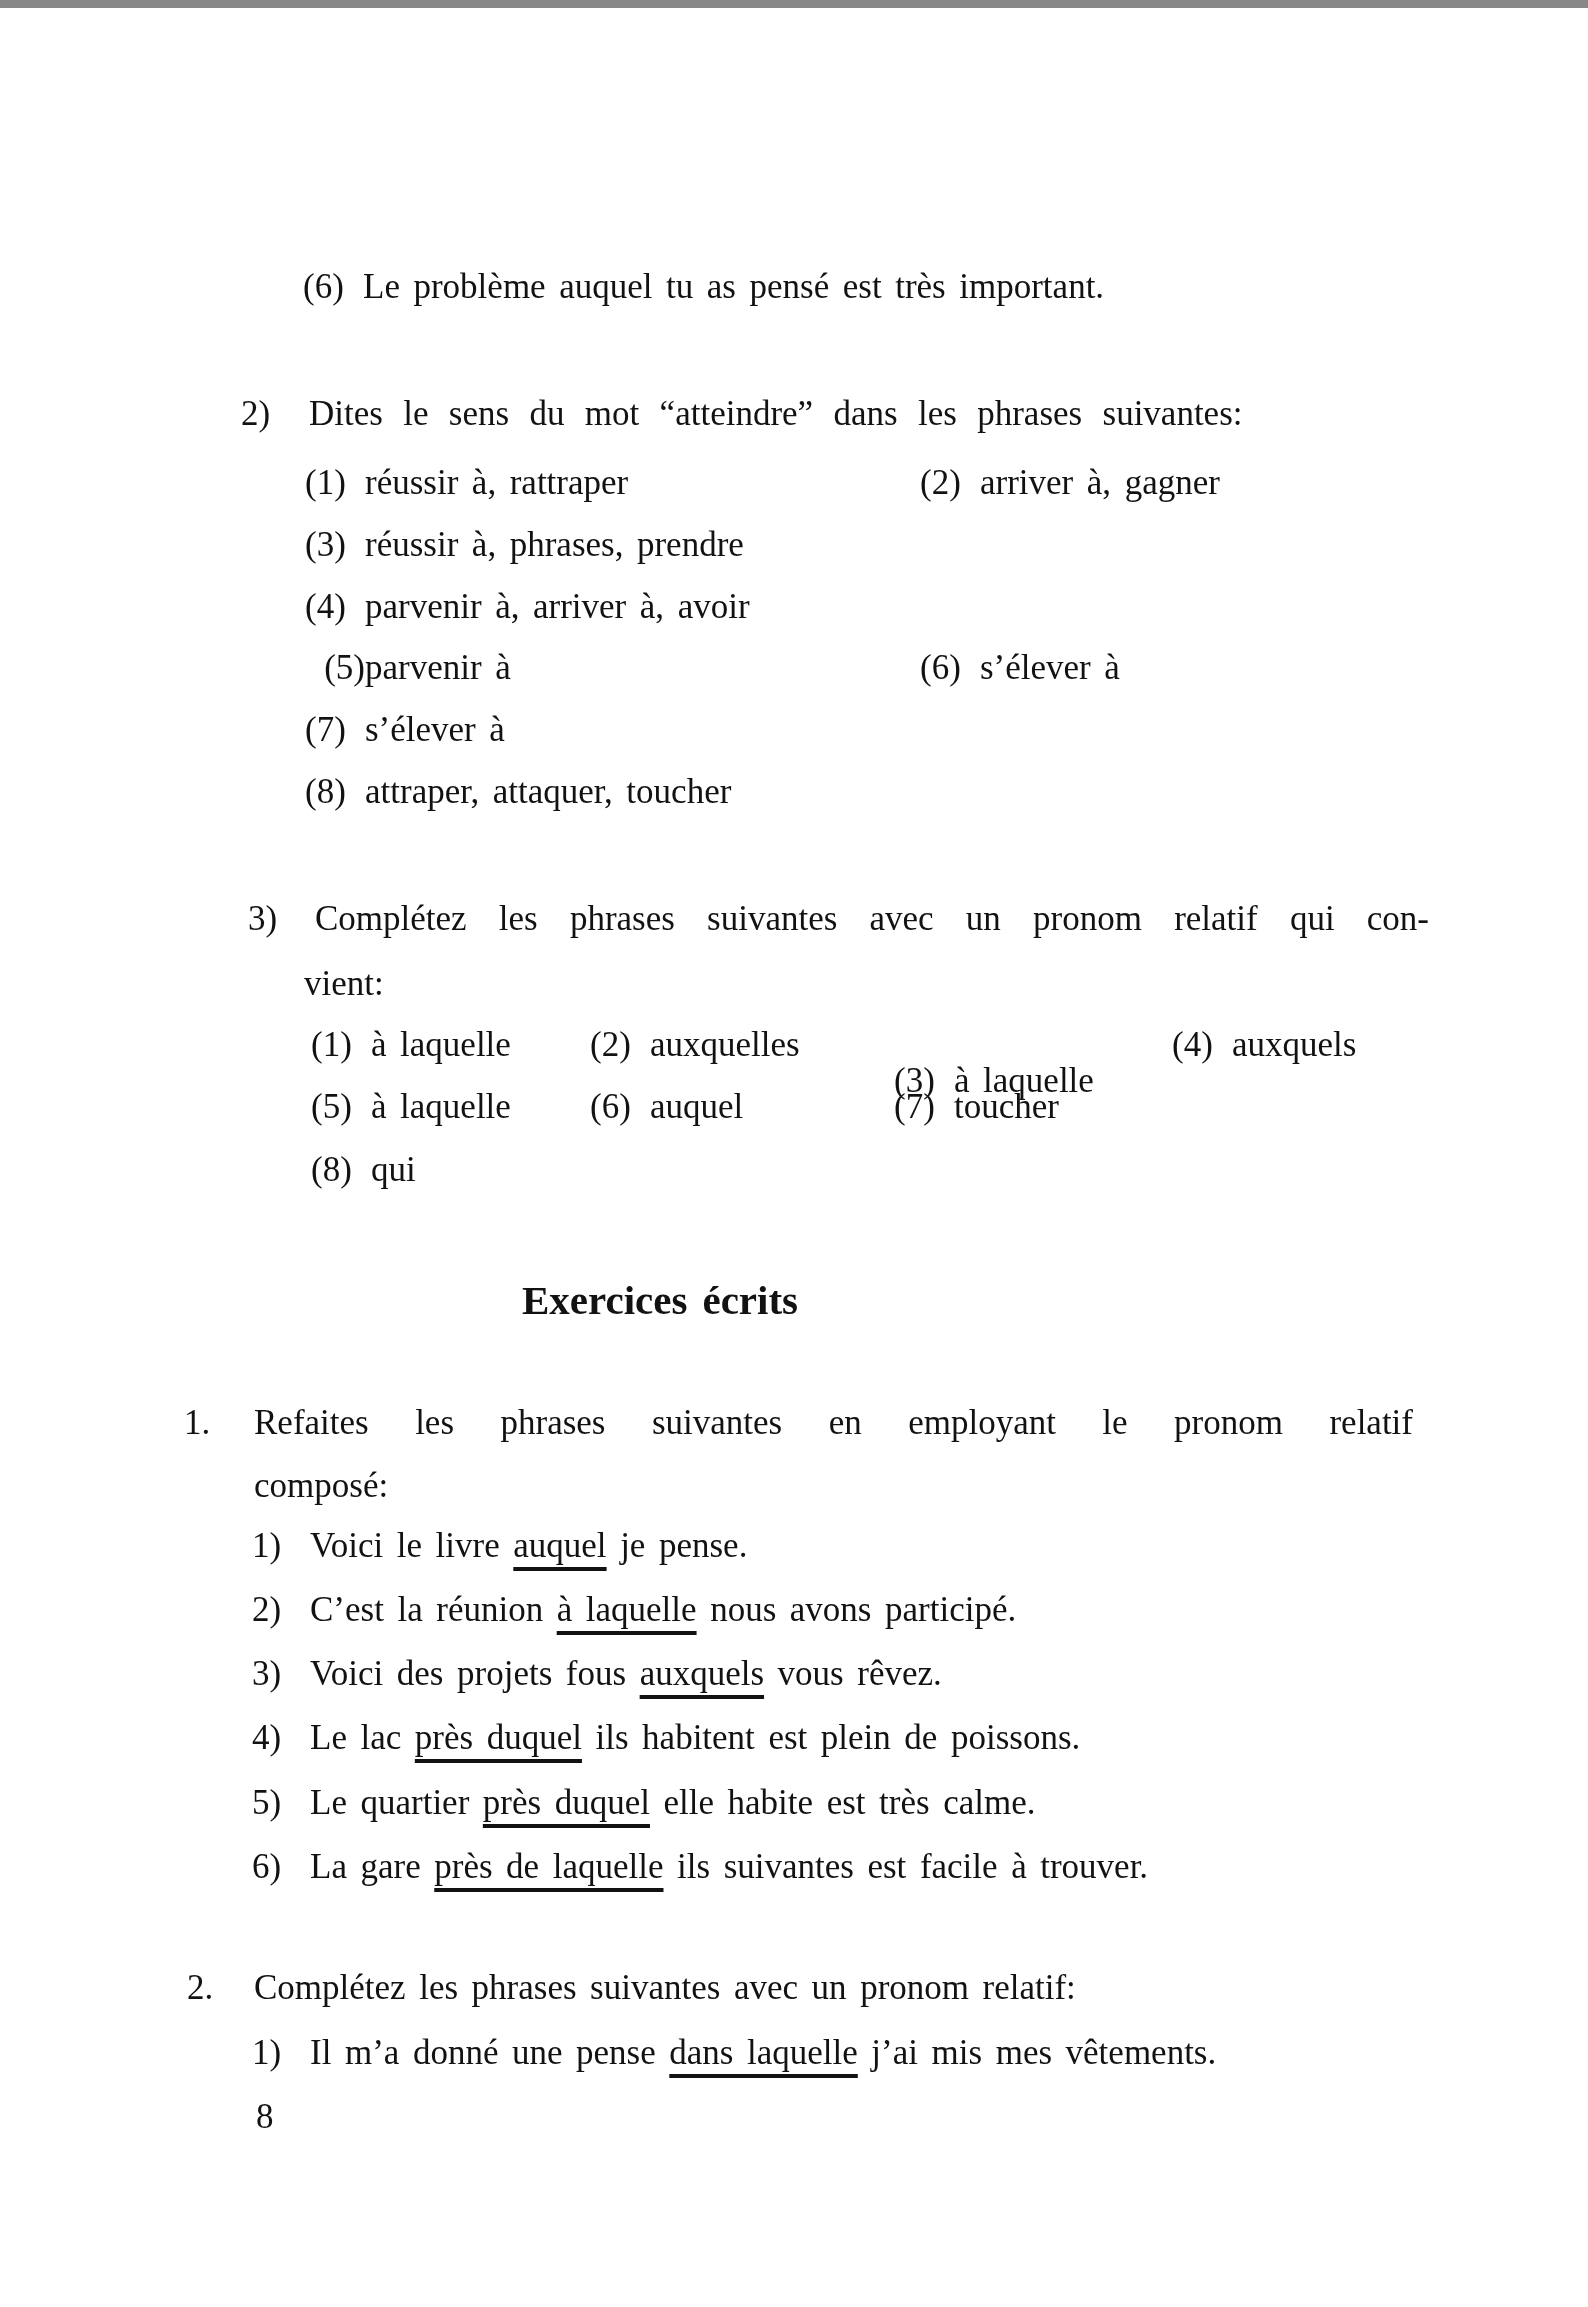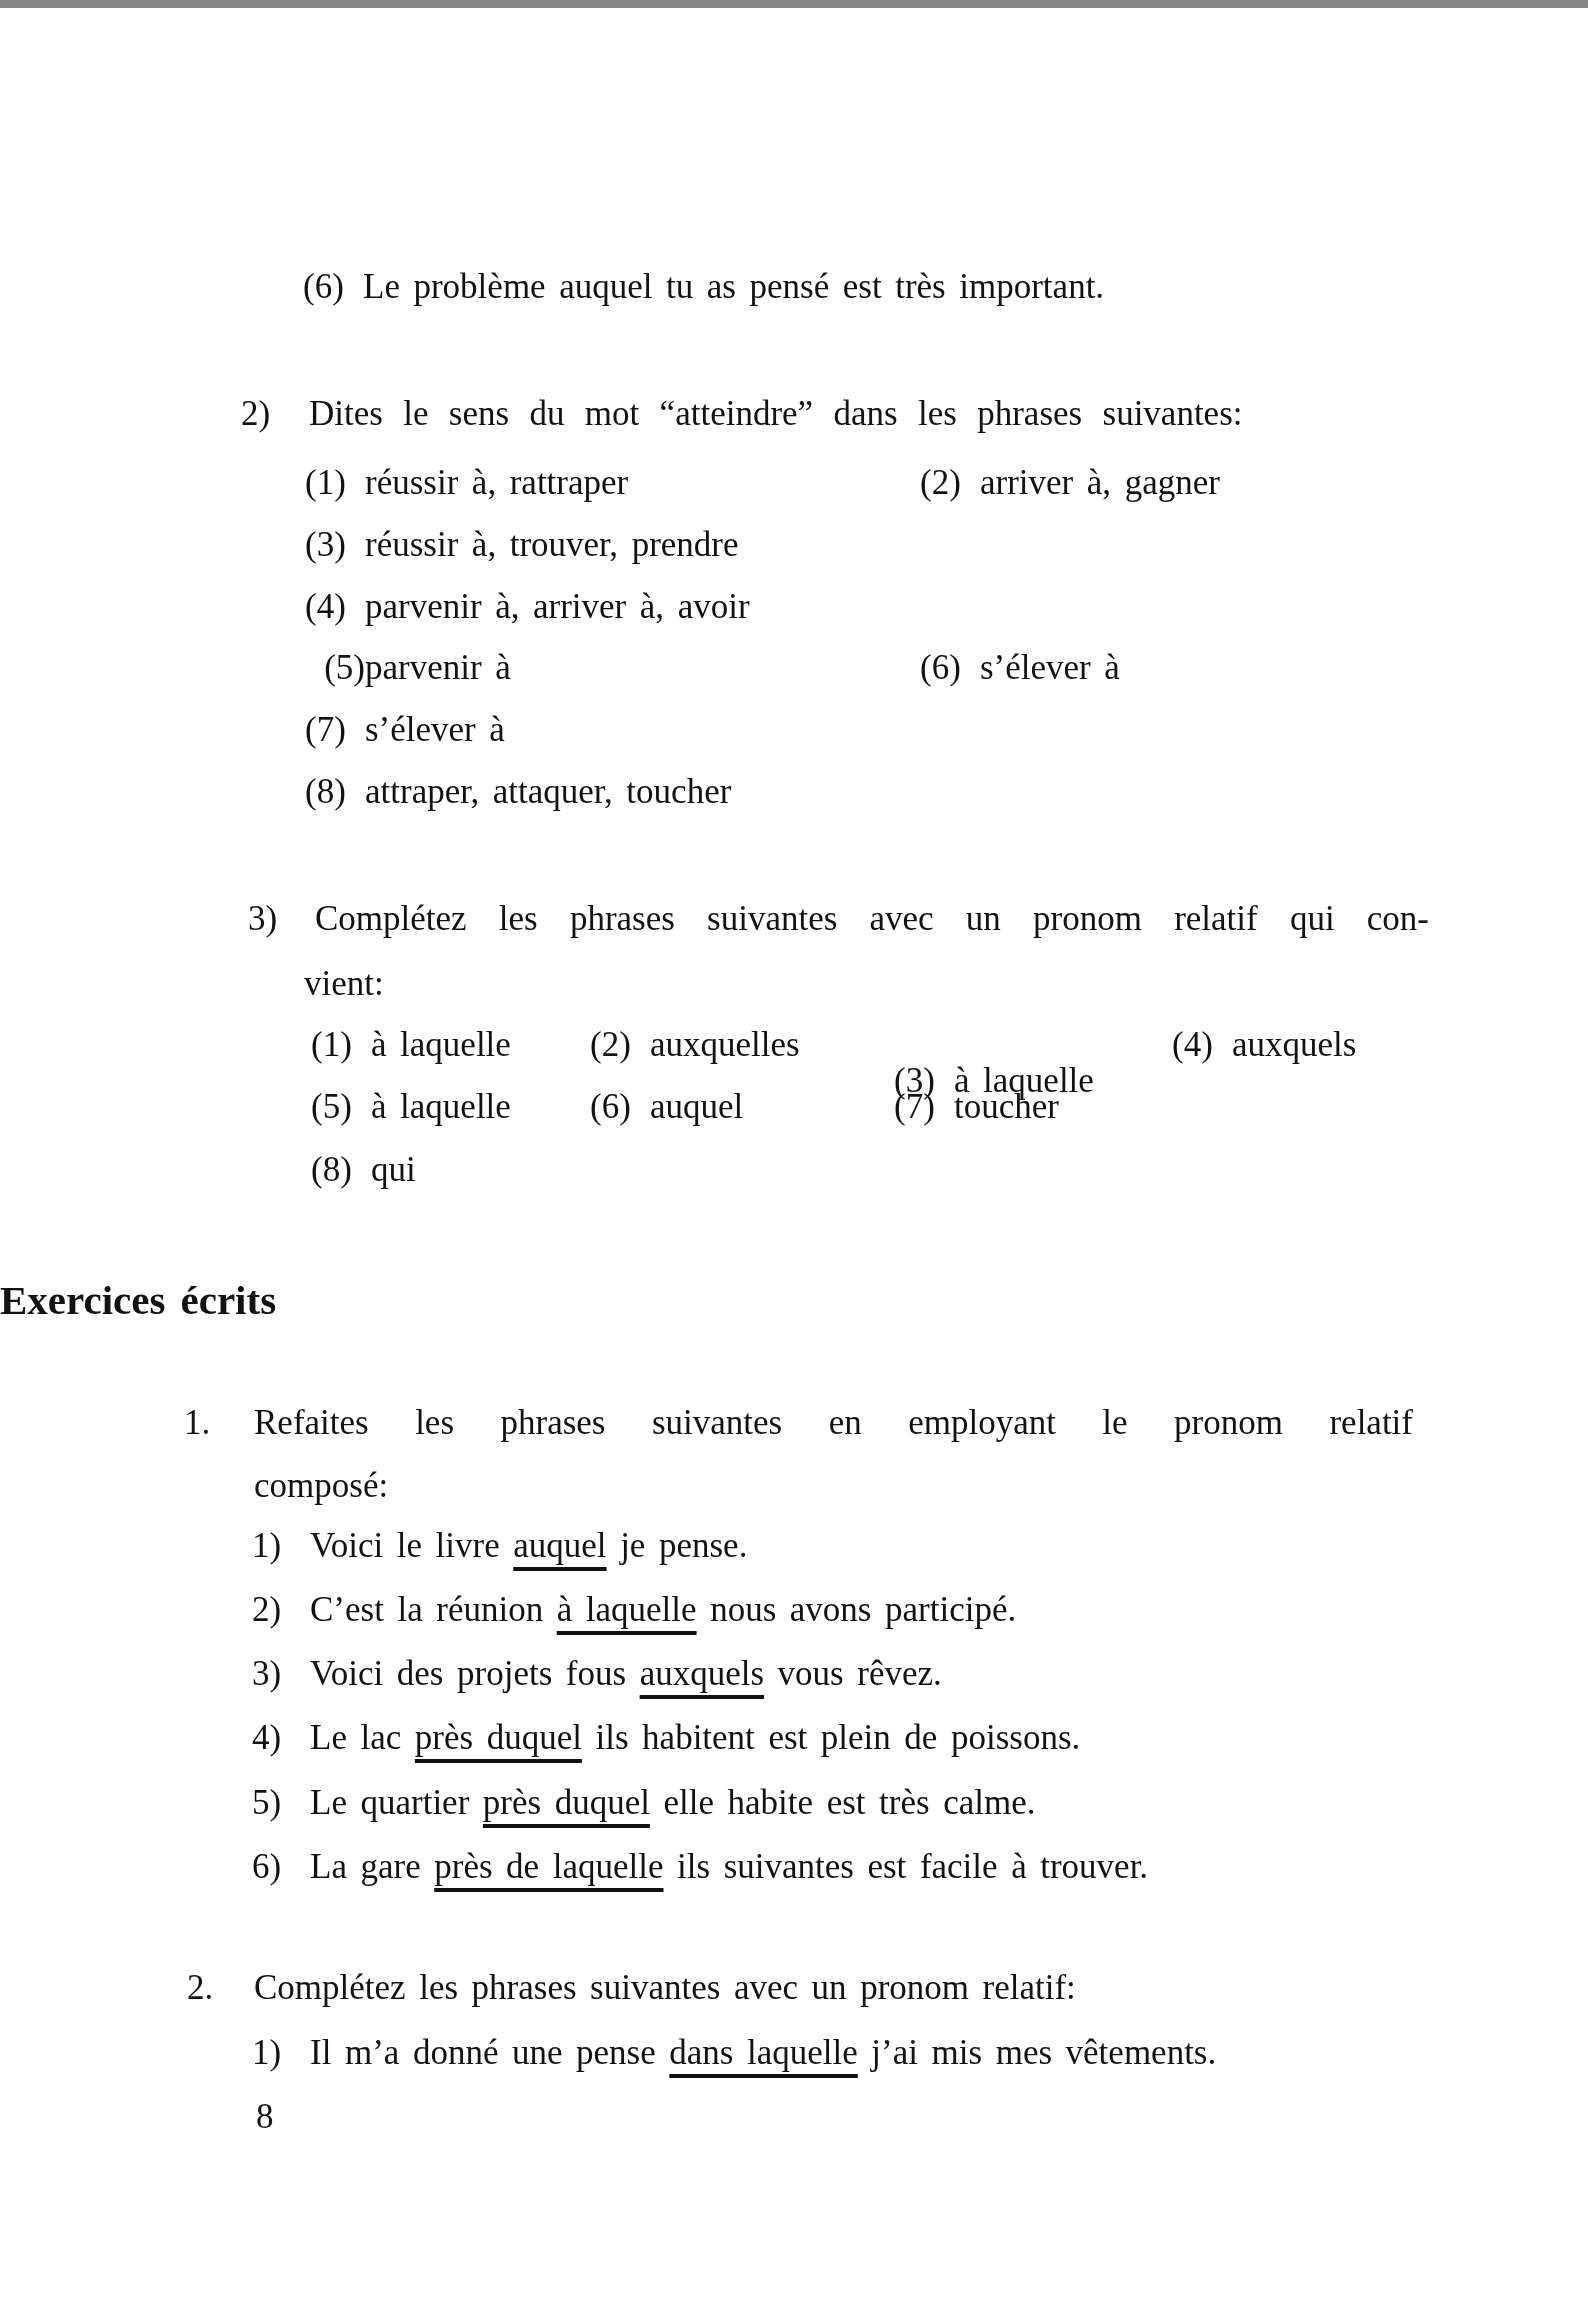--- a/index.html
+++ b/index.html
@@ -39,21 +39,21 @@
   .mk140 { width: 68px; }
   .u {
     text-decoration: underline;
     text-decoration-thickness: 3.9px;
     text-underline-offset: 9.7px;
   }
   .title {
     font-weight: bold;
     font-size: 41px;
     line-height: 53px;
-    text-align: left;
+    text-align: center;
     width: 1320px;
     left: 0;
   }
 </style>
 </head>
 <body>
 
 <div class="page">
 
   <div>
@@ -67,21 +67,21 @@
     </div>
 
     <div>
       <div class="abs" style="left:305px; top:451px;">
         <span class="marker mk125">(1)</span><span>réussir à, rattraper</span>
       </div>
       <div class="abs" style="left:920px; top:451px;">
         <span class="marker mk125">(2)</span><span>arriver à, gagner</span>
       </div>
       <div class="abs" style="left:305px; top:513px;">
-        <span class="marker mk125">(3)</span><span>réussir à, trouver, prendre</span>
+        <span class="marker mk125">(3)</span><span>réussir à, phrases, prendre</span>
       </div>
       <div class="abs" style="left:305px; top:575px;">
         <span class="marker mk125">(4)</span><span>parvenir à, arriver à, avoir</span>
       </div>
       <div class="abs" style="left:305px; top:636px;text-align:right;">
         <span class="marker mk125">(5)</span><span>parvenir à</span>
       </div>
       <div class="abs" style="left:920px; top:636px;">
         <span class="marker mk125">(6)</span><span>s’élever à</span>
       </div>

